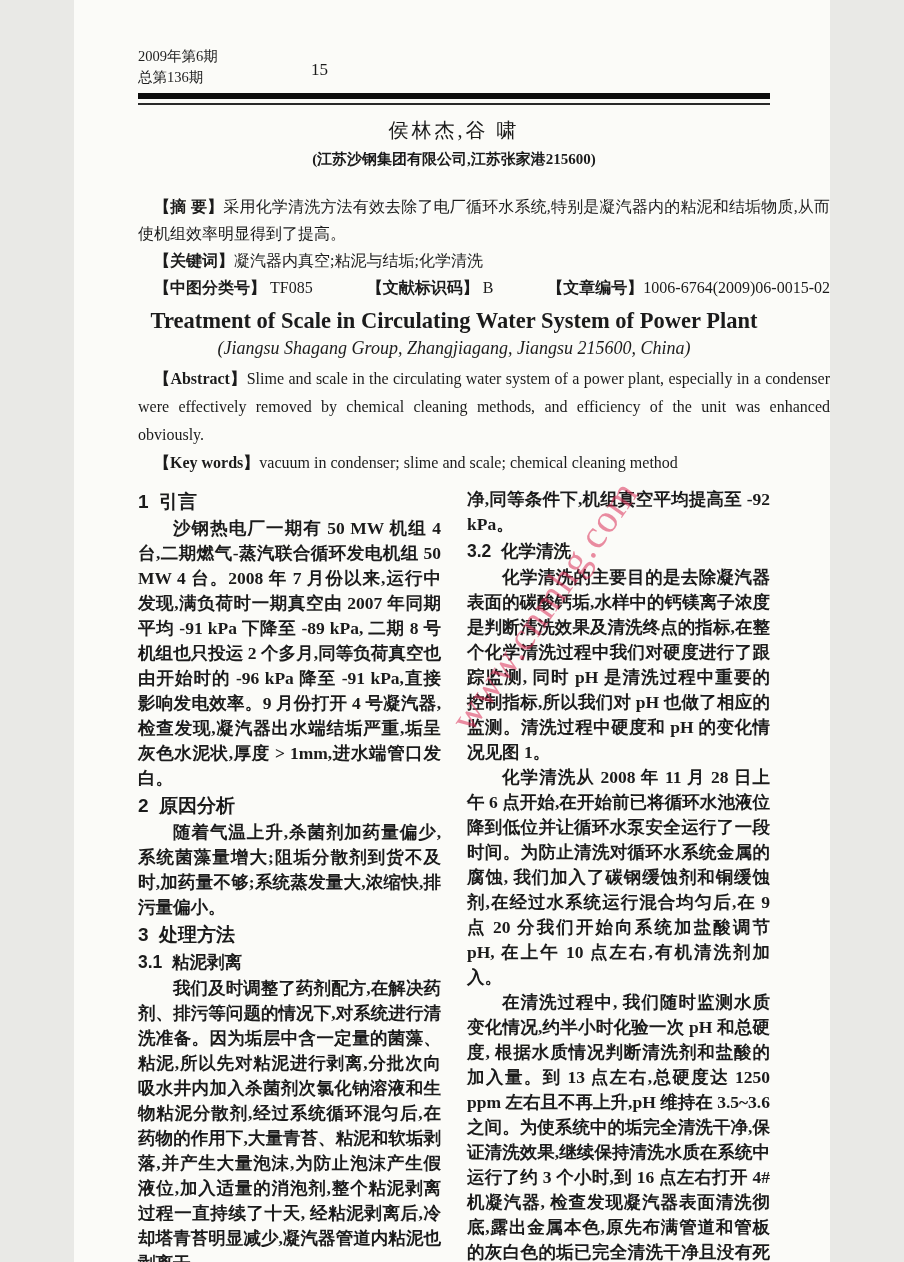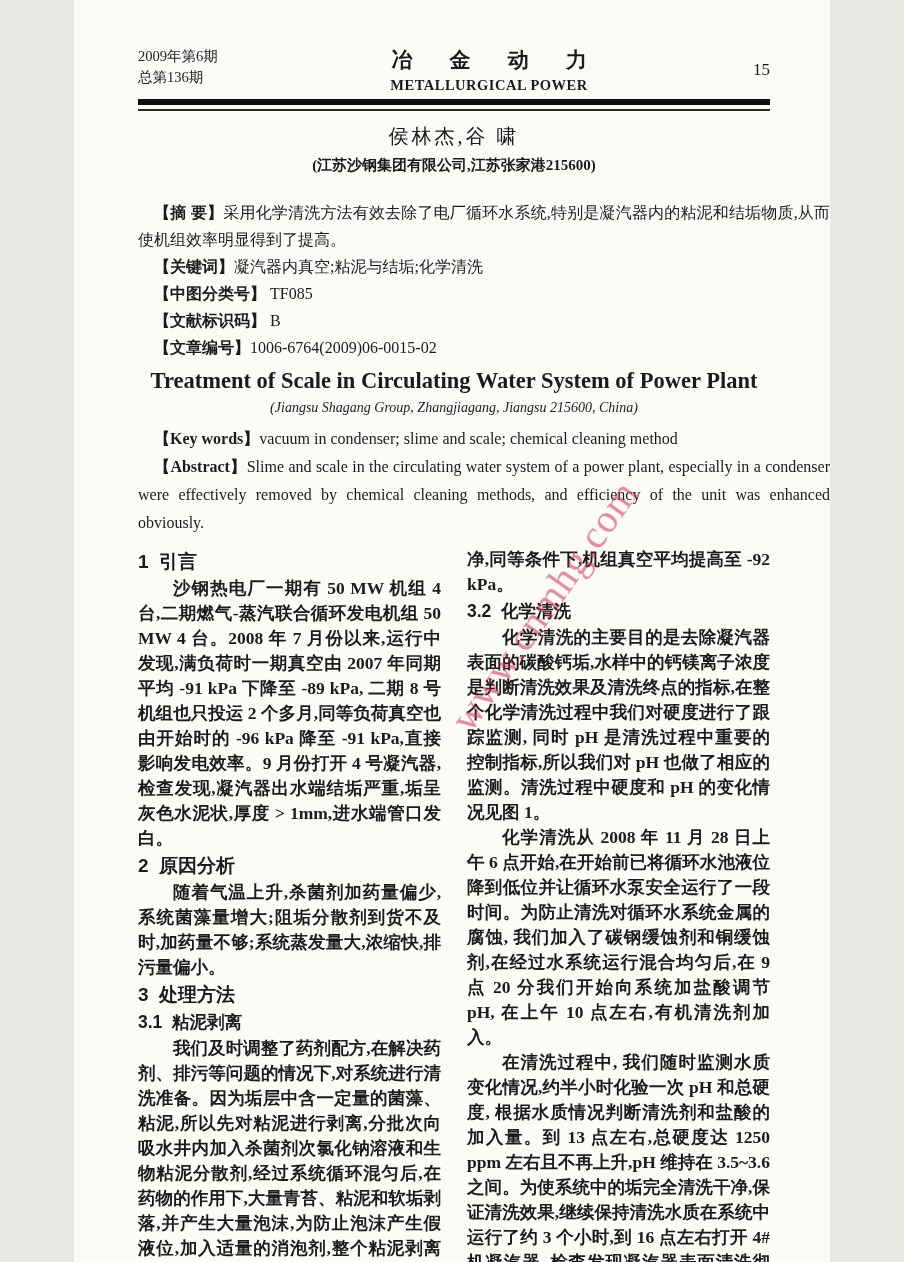--- a/index.html
+++ b/index.html
@@ -26,25 +26,25 @@
   .rule-thin  { height:2px; background:#2a2a2a; margin-top:4px; }
   
   .cn-title { margin-top:36px; text-align:center; font-size:39px; line-height:46px;
               font-weight:bold; letter-spacing:3px; }
   .cn-authors { margin-top:12px; text-align:center; font-size:20px; line-height:26px; letter-spacing:3px; }
   .cn-affil { margin-top:6px; text-align:center; font-size:15px; line-height:20px; font-weight:bold; }
   
   .cn-abstract { width:692px; margin:24px auto 0; font-size:16px; line-height:27px; text-align:justify; }
   .cn-abstract p.first { text-indent:1em; }
   .cn-abstract .label { font-weight:bold; font-family:"Liberation Sans","DejaVu Sans",sans-serif; }
-  .meta-row { display:flex; justify-content:space-between; padding-left:1em; white-space:nowrap;flex-direction:column; }
+  .meta-row { display:flex; justify-content:space-between; padding-left:1em; white-space:nowrap; }
   
   .en-title { margin-top:6px; text-align:center; font-size:22.5px; line-height:28px; font-weight:bold; }
   .en-authors { margin-top:4px; text-align:center; font-size:17px; line-height:24px; }
-  .en-affil { margin-top:4px; text-align:center; font-size:14px; line-height:18px; font-style:italic; }
+  .en-affil { margin-top:4px; text-align:center; font-size:18px; line-height:18px; font-style:italic; }
   .en-abstract { width:692px; margin:8px auto 0; font-size:16px; line-height:28px; text-align:justify; }
   .en-abstract p { text-indent:1em; }
   .en-abstract .label { font-weight:bold; font-style:normal; }
   
   .columns { display:flex; gap:26px; margin-top:10px; }
   .col { flex:1; font-size:17.5px; line-height:25px; text-align:justify; }
   .col h3 { font-size:19px; line-height:27px; font-weight:bold; white-space:pre-wrap;
             font-family:"Liberation Sans","DejaVu Sans",sans-serif; margin:1px 0; }
   .col h4 { font-size:17.5px; line-height:26px; font-weight:bold; white-space:pre-wrap;
             font-family:"Liberation Sans","DejaVu Sans",sans-serif; margin:1px 0; }
@@ -64,24 +64,20 @@
 </head>
 <body>
 
 <div class="page">
 
   <div class="jheader">
     <div class="hdr-left">
       <div>2009年第6期</div>
       <div>总第136期</div>
     </div>
-    <div class="hdr-center">
-      <div class="journal-cn">冶 金 动 力</div>
-      <div class="journal-en">METALLURGICAL POWER</div>
-    </div>
     <div class="hdr-right">15</div>
   </div>
   <div class="rule-thick"></div>
   <div class="rule-thin"></div>
 
   <div class="cn-authors">侯林杰,谷  啸</div>
   <div class="cn-affil">(江苏沙钢集团有限公司,江苏张家港215600)</div>
 
   <div class="cn-abstract">
     <p class="first"><span class="label">【摘  要】</span><span>采用化学清洗方法有效去除了电厂循环水系统,特别是凝汽器内的粘泥和结垢物质,从而使机组效率明显得到了提高。</span></p>
@@ -90,22 +86,22 @@
       <span><span class="label">【中图分类号】</span> <span>TF085</span></span>
       <span><span class="label">【文献标识码】</span> <span>B</span></span>
       <span><span class="label">【文章编号】</span><span>1006-6764(2009)06-0015-02</span></span>
     </div>
   </div>
 
   <h2 class="en-title">Treatment of Scale in Circulating Water System of Power Plant</h2>
   <div class="en-affil">(Jiangsu Shagang Group, Zhangjiagang, Jiangsu 215600, China)</div>
 
   <div class="en-abstract">
+    <p><span class="label">【Abstract】</span><span>Slime and scale in the circulating water system of a power plant, especially in a condenser were effectively removed by chemical cleaning methods,  and efficiency of the unit was enhanced obviously.</span></p>
     <p><span class="label">【Key words】</span><span>vacuum in condenser; slime and scale; chemical cleaning method</span></p>
-    <p><span class="label">【Abstract】</span><span>Slime and scale in the circulating water system of a power plant, especially in a condenser were effectively removed by chemical cleaning methods,  and efficiency of the unit was enhanced obviously.</span></p>
   </div>
 
   <div class="columns">
     <div class="col">
       <h3>1  引言</h3>
       <p>沙钢热电厂一期有 50 MW 机组 4 台,二期燃气-蒸汽联合循环发电机组 50 MW 4 台。2008 年 7 月份以来,运行中发现,满负荷时一期真空由 2007 年同期平均 -91 kPa 下降至 -89 kPa, 二期 8 号机组也只投运 2 个多月,同等负荷真空也由开始时的 -96 kPa 降至 -91 kPa,直接影响发电效率。9 月份打开 4 号凝汽器,检查发现,凝汽器出水端结垢严重,垢呈灰色水泥状,厚度 &gt; 1mm,进水端管口发白。</p>
       <h3>2  原因分析</h3>
       <p>随着气温上升,杀菌剂加药量偏少,系统菌藻量增大;阻垢分散剂到货不及时,加药量不够;系统蒸发量大,浓缩快,排污量偏小。</p>
       <h3>3  处理方法</h3>
       <h4>3.1  粘泥剥离</h4>

